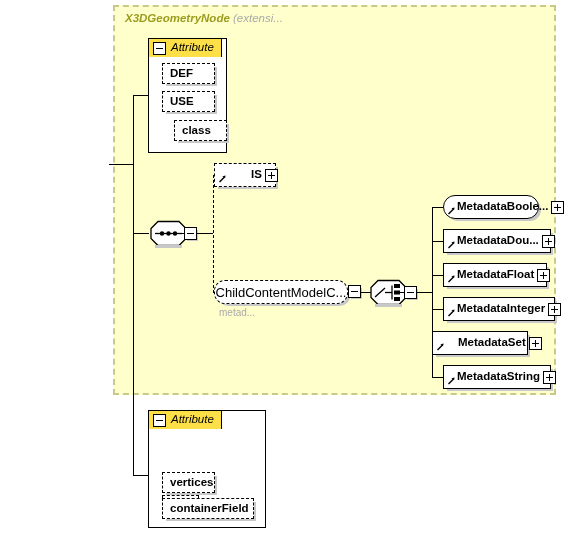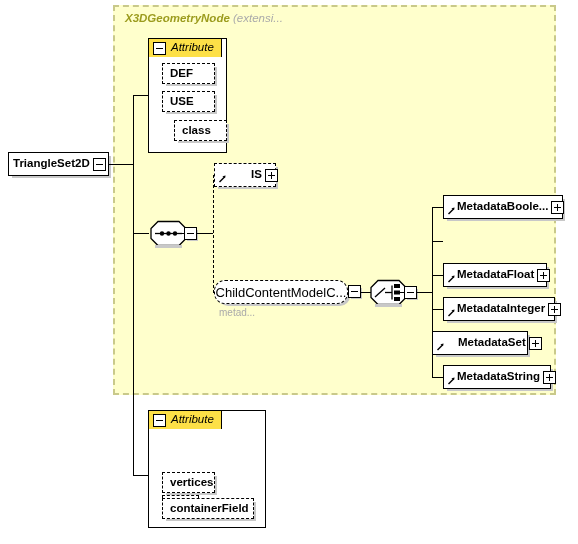--- a/index.html
+++ b/index.html
@@ -206,24 +206,20 @@
 
 <div id="canvas">
 
   <div class="group-panel" style="left:113px; top:5px; width:443px; height:390px;"></div>
 
   <div class="group-title" style="left:125px; top:12px;">
     <span>X3DGeometryNode</span>
     <span class="sub">(extensi...</span>
   </div>
 
-  <div class="node" style="left:8px; top:152px; width:101px;">
-    <span class="node-label">TriangleSet2D</span>
-    <span class="pm-box"></span>
-  </div>
 
   <div class="attr-box" style="left:148px; top:38px; width:79px; height:115px;"></div>
   <div class="attr-header" style="left:148px; top:38px; width:74px;">
     <span class="pm-box"></span>
     <span class="attr-header-label">Attribute</span>
   </div>
 
   <div class="attr-item" style="left:162px; top:63px; width:53px;">
     <span class="attr-item-label">DEF</span>
   </div>
@@ -298,29 +294,37 @@
   <div class="line h" style="left:417px; top:292px; width:15px;"></div>
 
   <div class="line v" style="left:432px; top:207px; height:170px;"></div>
   <div class="line h" style="left:432px; top:207px; width:11px;"></div>
   <div class="line h" style="left:432px; top:241px; width:11px;"></div>
   <div class="line h" style="left:432px; top:275px; width:11px;"></div>
   <div class="line h" style="left:432px; top:309px; width:11px;"></div>
   <div class="line h" style="left:432px; top:343px; width:11px;"></div>
   <div class="line h" style="left:432px; top:377px; width:11px;"></div>
 
-  <div class="node has-ref" style="left:443px; top:195px; width:120px;">
+  <div class="node has-ref" style="left:443px; top:195px; width:96px;border-radius:12px;">
     <svg class="ref-arrow" viewBox="0 0 9 9">
       <path d="M1.5 8 L7 2.5" stroke="#000" stroke-width="1.4" fill="none"></path>
       <path d="M7.6 1.6 L4.4 2.3 L6.9 4.1 Z" fill="#000"></path>
     </svg>
     <span class="node-label">MetadataBoole...</span>
     <span class="pm-box plus"></span>
   </div>
 
+  <div class="node has-ref" style="left:443px; top:229px; width:108px;">
+    <svg class="ref-arrow" viewBox="0 0 9 9">
+      <path d="M1.5 8 L7 2.5" stroke="#000" stroke-width="1.4" fill="none"></path>
+      <path d="M7.6 1.6 L4.4 2.3 L6.9 4.1 Z" fill="#000"></path>
+    </svg>
+    <span class="node-label">MetadataDou...</span>
+    <span class="pm-box plus"></span>
+  </div>
 
   <div class="node has-ref" style="left:443px; top:263px; width:104px;">
     <svg class="ref-arrow" viewBox="0 0 9 9">
       <path d="M1.5 8 L7 2.5" stroke="#000" stroke-width="1.4" fill="none"></path>
       <path d="M7.6 1.6 L4.4 2.3 L6.9 4.1 Z" fill="#000"></path>
     </svg>
     <span class="node-label">MetadataFloat</span>
     <span class="pm-box plus"></span>
   </div>
 

